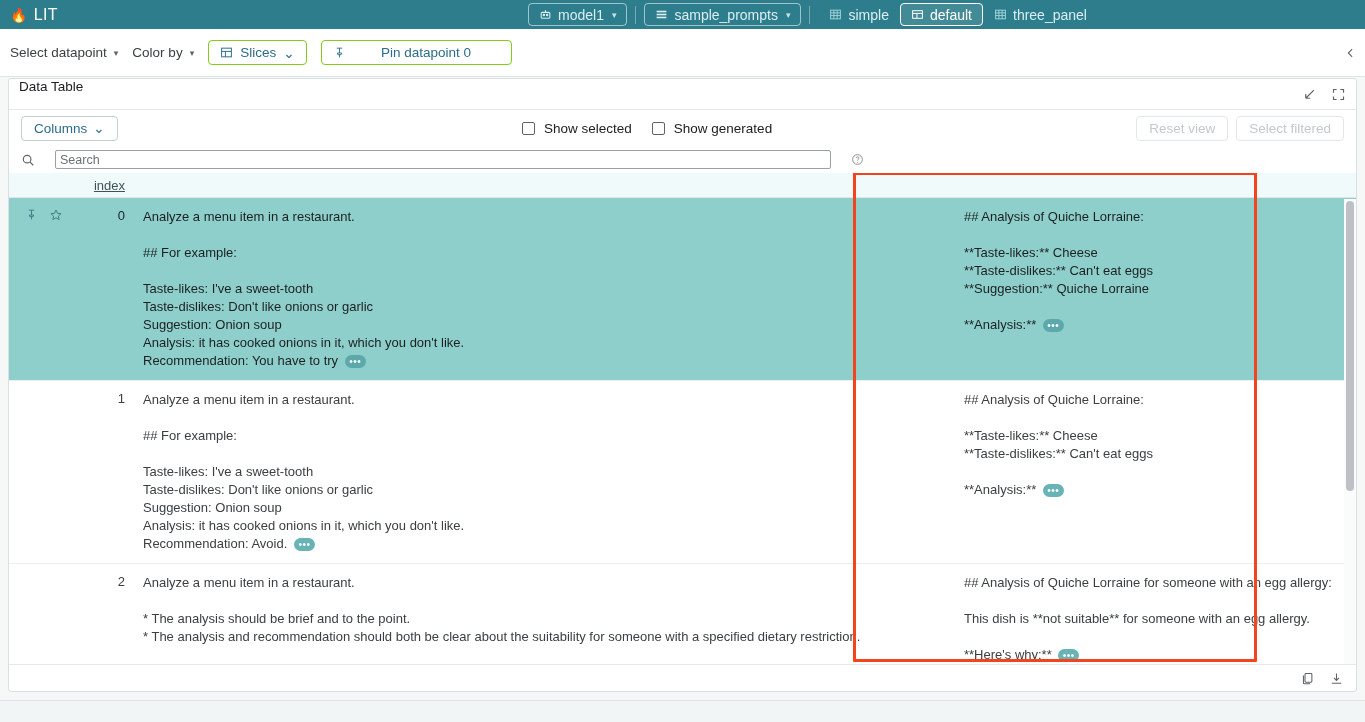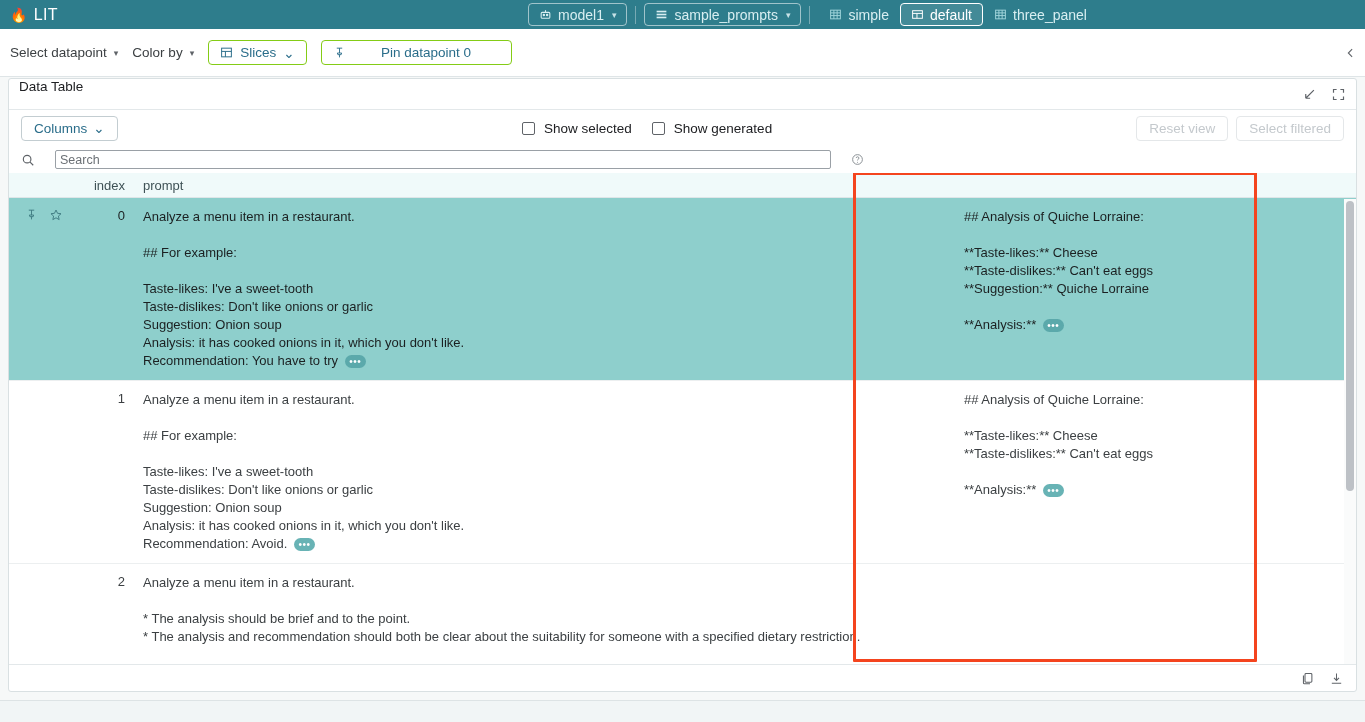--- a/index.html
+++ b/index.html
@@ -125,21 +125,21 @@
     background: #fff; outline: none;
   }
   .search-input::placeholder { color: #6b7075; }
   .help-icon { color: #8a9094; font-size: 12px; }
 
   
   .table-wrap { flex: 1 1 auto; position: relative; overflow: hidden; background: #fff; }
   .thead {
     display: flex; height: 25px; align-items: center;
     background: #f0fafa; border-bottom: 1px solid #dfe6e8;
-    font-size: 13px; color: #3f5256;
+    font-size: 13px; color: #3f5256; text-decoration: underline;
   }
   .th-pin { width: 66px; padding-left: 14px; }
   .th-index { width: 58px; text-align: right; padding-right: 8px; }
   .th-prompt { flex: 1; padding-left: 10px; }
   .th-resp { width: 404px; padding-left: 12px; }
 
   .row {
     display: flex; font-size: 13px; color: #3c4043;
     border-bottom: 1px solid #eceff0; align-items: stretch;
   }
@@ -357,21 +357,20 @@
           <circle cx="12" cy="17" r="1" fill="#8a9094" stroke="none"></circle>
       </svg>
     </span>
   </div>
 
   <div class="table-wrap">
 
     <div class="thead">
       <div class="th-pin"></div>
       <div class="th-index">index</div>
-      <div class="th-prompt">prompt</div>
     </div>
 
     <div class="row selected r0">
       <div class="cell-pin">
         <span>
           <svg width="13" height="13" viewBox="0 0 24 24" fill="none" stroke="#3d7a80" stroke-width="1.7">
             <path d="M7 4h10M12 4v9M8 13h8l-1 3H9z M12 16v5"></path>
           </svg>
         </span>
         <span>
@@ -421,20 +420,25 @@
 
     <div class="row r2">
       <div class="cell-pin"></div>
       <div class="cell-index">2</div>
       <div class="cell-prompt"><span>Analyze a menu item in a restaurant.
 
 * The analysis should be brief and to the point.
 * The analysis and recommendation should both be clear about the suitability for someone with a specified dietary restriction.
 
 ## For example: </span></div>
+      <div class="cell-resp"><span>## Analysis of Quiche Lorraine for someone with an egg allergy:
+
+This dish is **not suitable** for someone with an egg allergy.
+
+**Here's why:** </span><span class="ellipsis-pill">•••</span></div>
     </div>
 
     <div class="vscroll-track"></div>
     <div class="vscroll"></div>
 
     <div class="red-box" style="left:844px; top:-1px; width:404px; height:490px;"></div>
   </div>
 
   <div class="panel-footer">
     <span>

